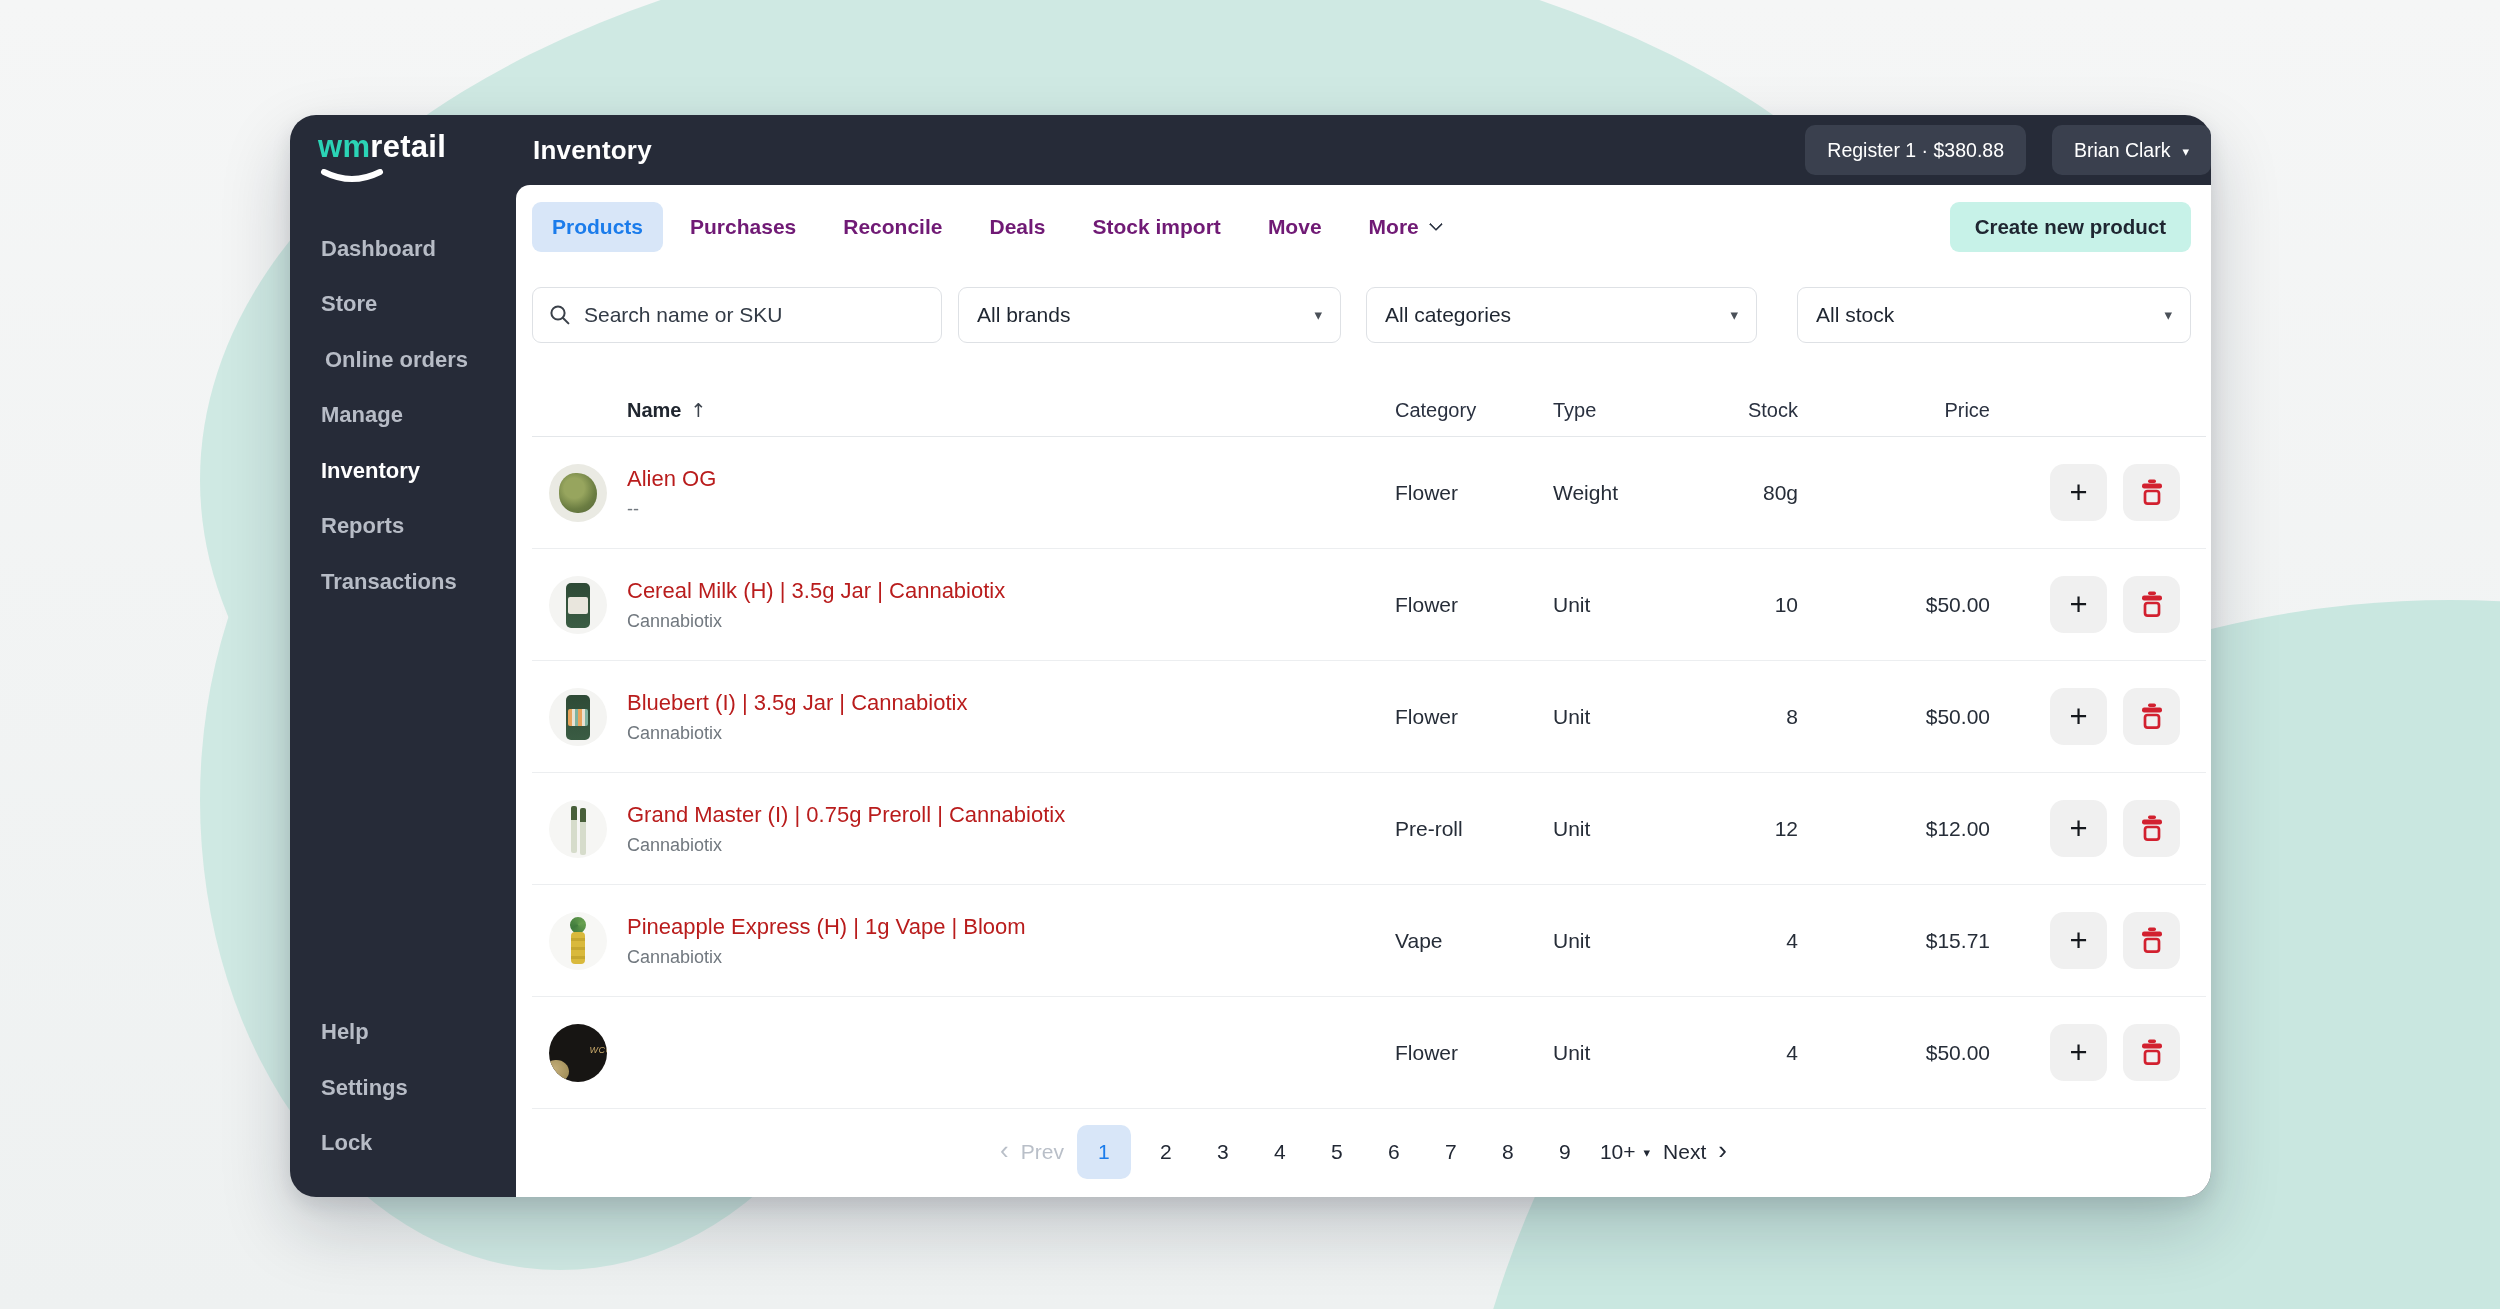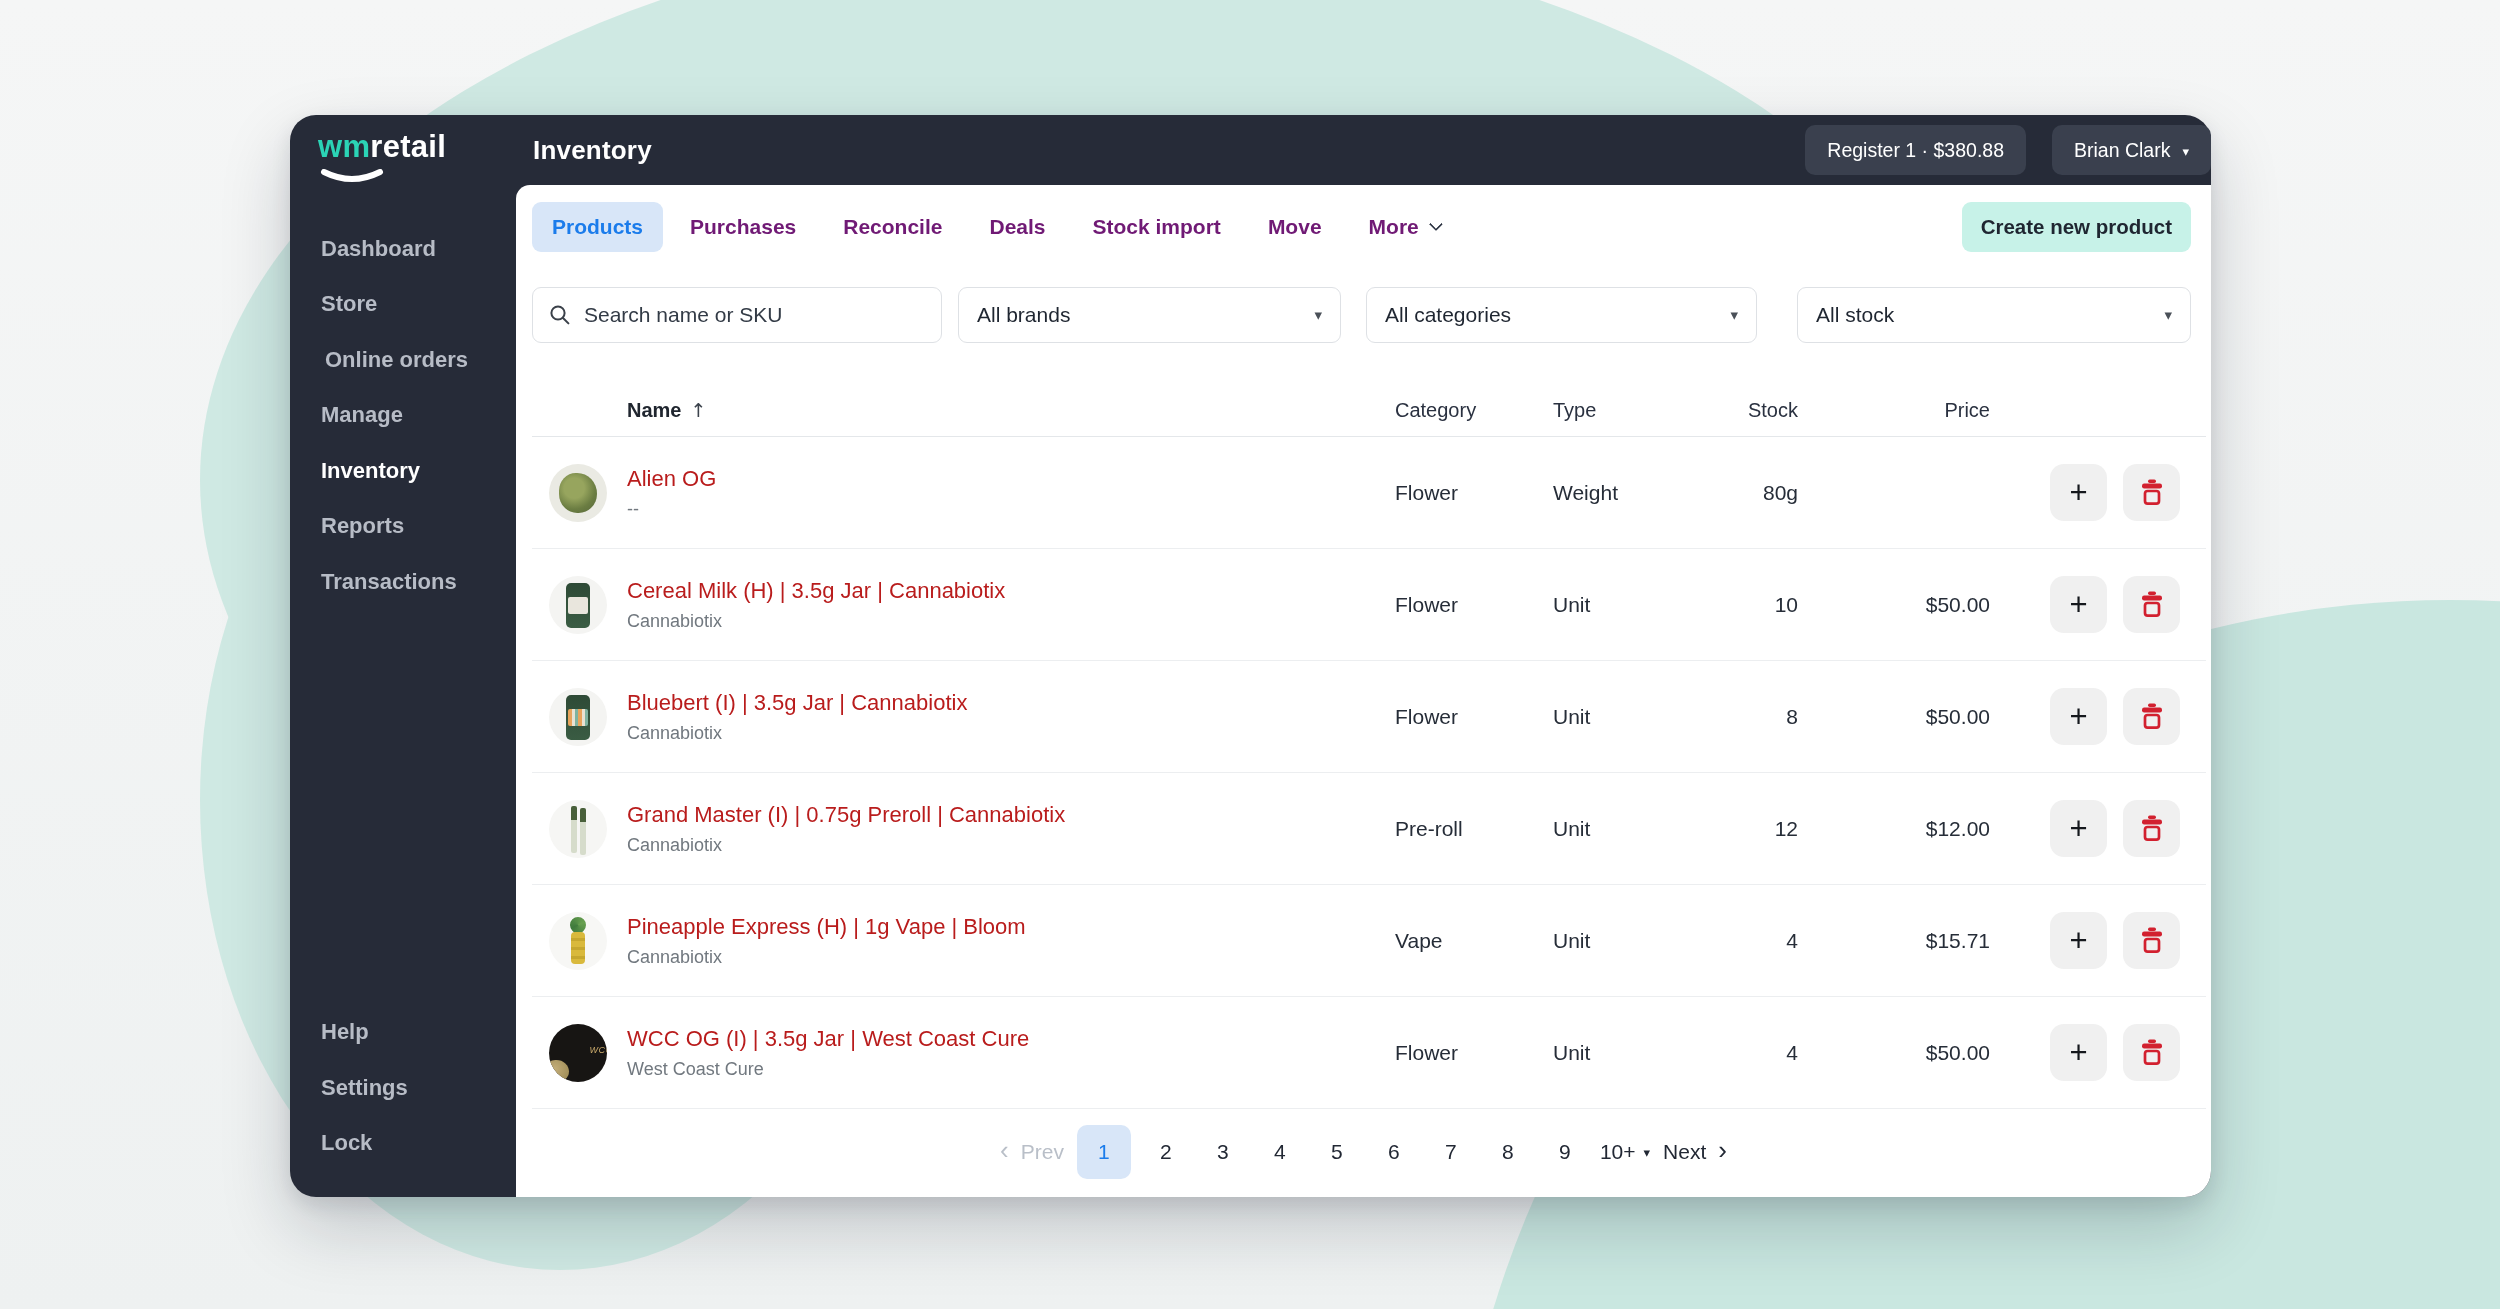--- a/index.html
+++ b/index.html
@@ -48,21 +48,21 @@
 
   
   .tabs { position:absolute; left:16px; top:17px; height:50px; display:flex; align-items:center; }
   .tab { border:none; background:transparent; font-family:inherit; font-size:21px; font-weight:600;
          color:#701a75; height:50px; padding:0 20px; margin-right:7px; border-radius:9px;
          display:flex; align-items:center; cursor:pointer; }
   .tab.active { background:#d8e6f8; color:#1b7ceb; }
   .chev-thin { display:inline-block; width:10px; height:10px; border-right:2.5px solid #2a3140;
                border-bottom:2.5px solid #2a3140; transform:rotate(45deg) translate(-2px,-2px);
                border-radius:1px; margin-left:12px; }
-  .create-btn { position:absolute; right:20px; top:17px; height:50px; padding:0 19px; border:none;
+  .create-btn { position:absolute; right:20px; top:17px; height:50px; padding:0 25px; border:none;
                 background:#c7f2e8; border-radius:9px; font-family:inherit; font-size:20.5px;
                 font-weight:600; color:#1f2631; cursor:pointer; }
 
   
   .filters { position:absolute; left:16px; top:102px; right:20px; height:56px; }
   .field { position:absolute; top:0; height:56px; background:#fff; border:1.5px solid #dee1e5;
            border-radius:9px; display:flex; align-items:center; }
   .search { left:0; width:410px; padding:0 16px; gap:13px; }
   .search input { border:none; outline:none; flex:1; font-family:inherit; font-size:21px; color:#2a3140; background:transparent; }
   .search input::placeholder { color:#333b46; opacity:1; }
@@ -342,24 +342,20 @@
               <rect x="5" y="12" width="14" height="12.6" rx="2.6" fill="none" stroke="#d2202f" stroke-width="2.7"></rect>
             </svg>
           </button>
         </div>
 
         <div class="row">
           <div class="thumb t5">
             <i class="txt">WCC OG</i>
               <i class="nug"></i>
           </div>
-          <div class="nm">
-              <div class="n1">WCC OG (I) | 3.5g Jar | West Coast Cure</div>
-               <div class="n2">West Coast Cure</div>
-            </div>
           <div class="col c-cat">Flower</div>
           <div class="col c-type">Unit</div>
           <div class="col c-stock">4</div>
           <div class="col c-price">$50.00</div>
           <button class="act plus">+</button>
           <button class="act del">
             <svg width="24" height="27" viewBox="0 0 24 27">
               <rect x="8" y="0.5" width="8" height="3.4" rx="1.7" fill="#d2202f"></rect>
               <rect x="2" y="4.6" width="20" height="4.8" rx="2.2" fill="#d2202f"></rect>
               <rect x="5" y="12" width="14" height="12.6" rx="2.6" fill="none" stroke="#d2202f" stroke-width="2.7"></rect>

